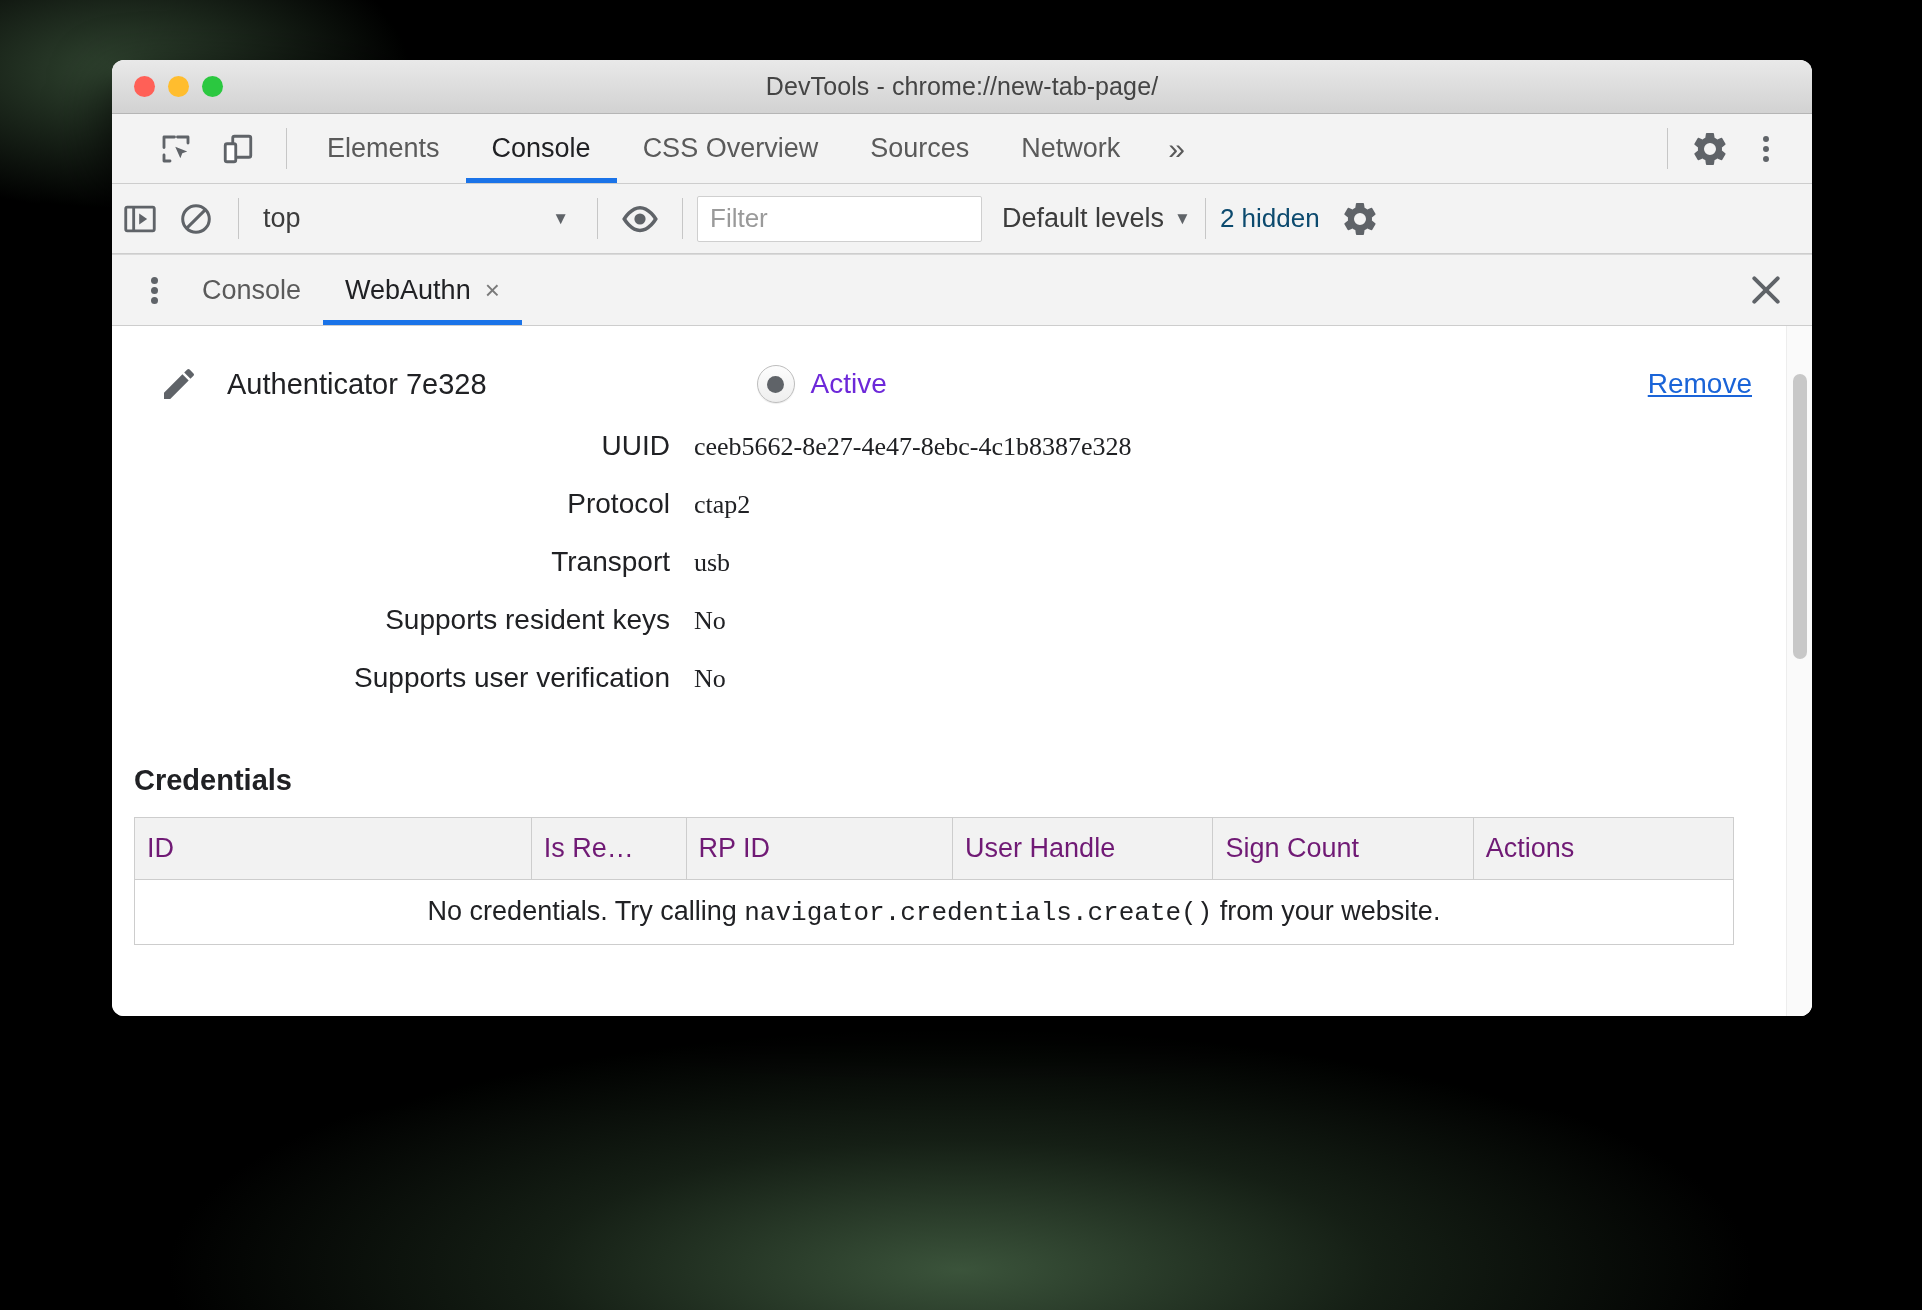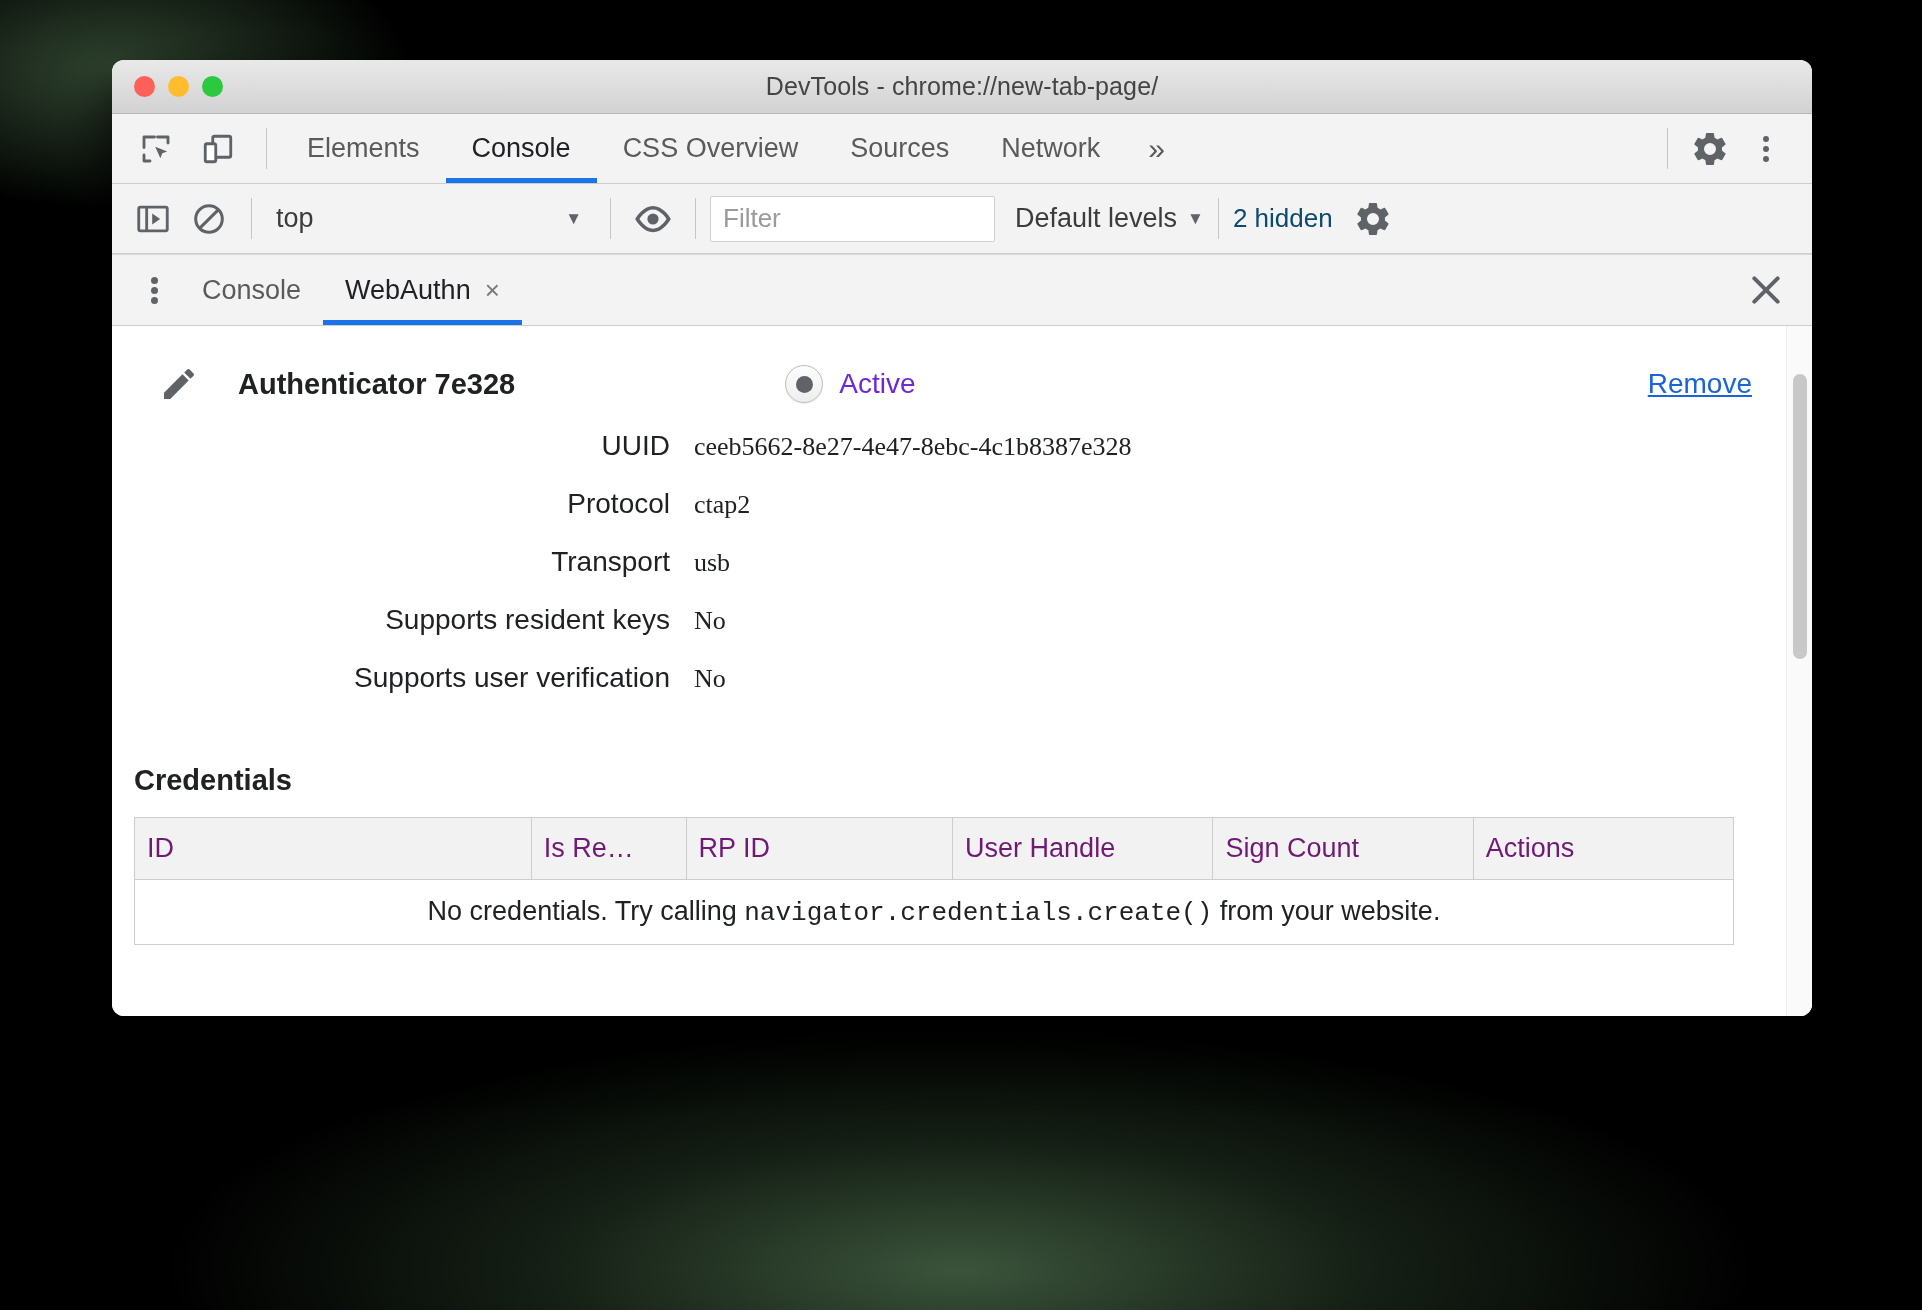--- a/index.html
+++ b/index.html
@@ -47,21 +47,21 @@
     position: absolute; left: 0; right: 0; text-align: center;
     font-size: 25px; color: #444; letter-spacing: 0.1px;
     pointer-events: none;
   }
 
   
   .tabstrip {
     height: 70px; flex: 0 0 70px;
     background: #f3f3f3;
     border-bottom: 1px solid #cdcdcd;
-    display: flex; align-items: stretch;
+    display: flex; align-items: stretch; padding-left: 20px;
   }
   .tb-icons { display: flex; align-items: center; padding-left: 16px; gap: 6px; }
   .tb-icon {
     width: 56px; height: 56px;
     display: flex; align-items: center; justify-content: center;
     border-radius: 4px;
   }
   .vsep { width: 1px; background: #c6c6c6; margin: 14px 14px; align-self: stretch; }
   .tabs { display: flex; align-items: stretch; }
   .tab {
@@ -76,21 +76,21 @@
   }
   .tab.more { font-size: 30px; color: #5a5a5a; padding: 0 22px; }
   .tabstrip-right { margin-left: auto; display: flex; align-items: center; padding-right: 18px; }
 
   
   .consolebar {
     height: 70px; flex: 0 0 70px;
     background: #f3f3f3;
     border-bottom: 1px solid #cdcdcd;
     display: flex; align-items: center;
-    padding-left: 13px;
+    padding-left: 0;
   }
   .ctx-select {
     display: flex; align-items: center; justify-content: space-between;
     width: 330px; height: 44px; padding: 0 14px 0 10px;
     font-size: 27px; color: #3c3c3c;
   }
   .caret { font-size: 17px; color: #5f6368; }
   .filter-input {
     width: 285px; height: 46px;
     background: #ffffff; border: 1px solid #cfcfcf;
@@ -134,21 +134,21 @@
     position: relative; overflow: hidden;
     padding: 0 0 0 0;
   }
   .panel-inner { padding: 26px 60px 0 22px; }
 
   .auth-head {
     display: flex; align-items: center;
     height: 64px; margin-bottom: 12px;
   }
   .pencil { width: 54px; display: flex; align-items: center; justify-content: center; margin-left: 18px; }
-  .auth-title { font-size: 29px; font-weight: bold; color: #202124; margin-left: 32px; white-space: nowrap; }
+  .auth-title { font-size: 29px; font-weight: normal; color: #202124; margin-left: 21px; white-space: nowrap; }
   .active-wrap { display: flex; align-items: center; gap: 16px; margin-left: 270px; }
   .radio {
     width: 38px; height: 38px; border-radius: 50%;
     background: linear-gradient(to bottom,#fdfdfd,#eeeeee);
     border: 1px solid #bdbdbd;
     display: flex; align-items: center; justify-content: center;
     box-shadow: 0 1px 1px rgba(0,0,0,0.08);
   }
   .radio i { width: 17px; height: 17px; border-radius: 50%; background: #5f6368; display: block; }
   .active-label { font-size: 28px; color: #6d28d9; }

